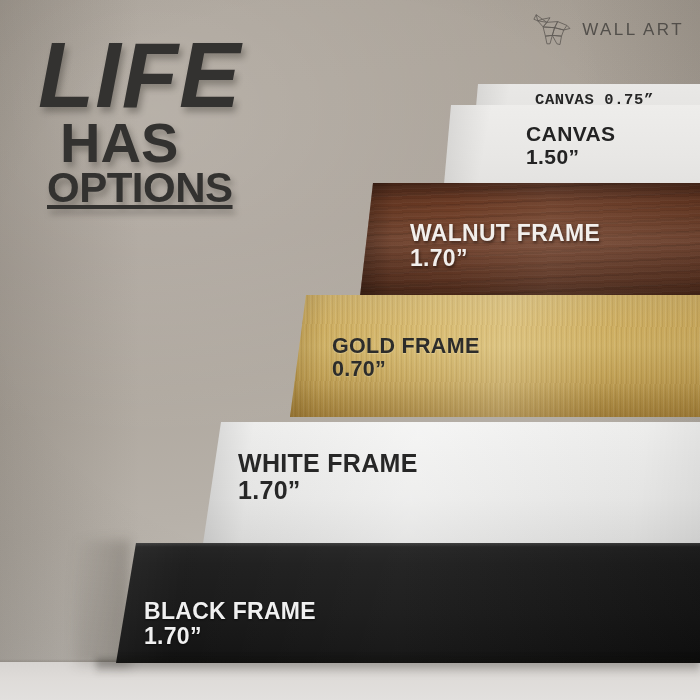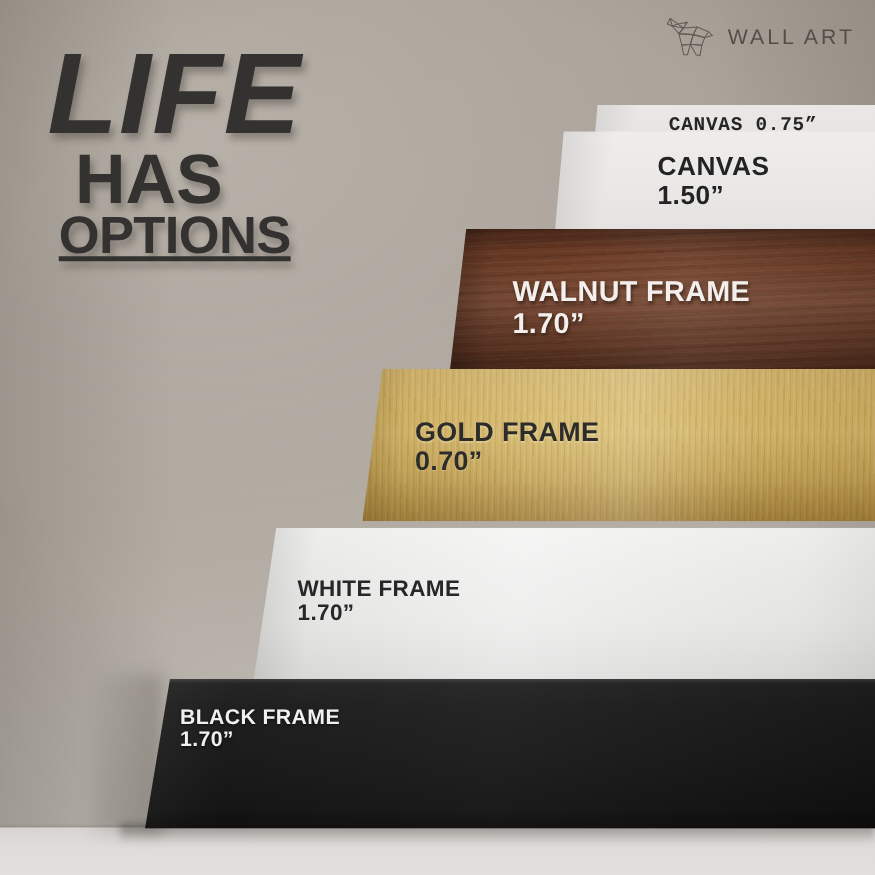--- a/index.html
+++ b/index.html
@@ -237,22 +237,22 @@
     clip-path: polygon(18px 0, 100% 0, 100% 100%, 0 100%);
     box-shadow: -9px 7px 18px rgba(40,36,30,0.30);
   }
   #slab-white .face {
     background:
       linear-gradient(96deg, rgba(0,0,0,0.13) 0%, rgba(0,0,0,0.02) 10%,
                              rgba(255,255,255,0.25) 42%, rgba(0,0,0,0.02) 86%, rgba(0,0,0,0.07) 100%),
       linear-gradient(180deg, #f2f2f1 0%, #ededec 30%, #e9e9e8 62%, #dcdcdb 100%);
   }
   #slab-white .lbl {
-    left: 35px; top: 40px;
-    font-size: 18px;
+    left: 35px; top: 28px;
+    font-size: 25px;
     color: #272727;
     letter-spacing: 0.3px;
   }
 
   
   #slab-black {
     top: 543px;
     height: 120px;
     width: 588px;
     clip-path: polygon(20px 0, 100% 0, 100% 100%, 0 100%);
@@ -264,22 +264,22 @@
                              rgba(255,255,255,0.035) 48%, rgba(0,0,0,0.16) 100%),
       linear-gradient(180deg, #232323 0%, #1d1d1d 18%, #181818 55%, #121212 88%, #0c0c0c 100%);
   }
   #slab-black .bevel {
     position: absolute;
     left: 0; right: 0; top: 0;
     height: 4px;
     background: linear-gradient(180deg, rgba(255,255,255,0.11), rgba(255,255,255,0.0));
   }
   #slab-black .lbl {
-    left: 28px; top: 22px;
-    font-size: 17px;
+    left: 28px; top: 56px;
+    font-size: 23px;
     color: #f0f0f0;
     text-shadow: 0 1px 2px rgba(0,0,0,0.6);
     letter-spacing: 0.3px;
   }
 
   
   .contact-shadow {
     position: absolute;
     left: 96px;
     right: 0;

